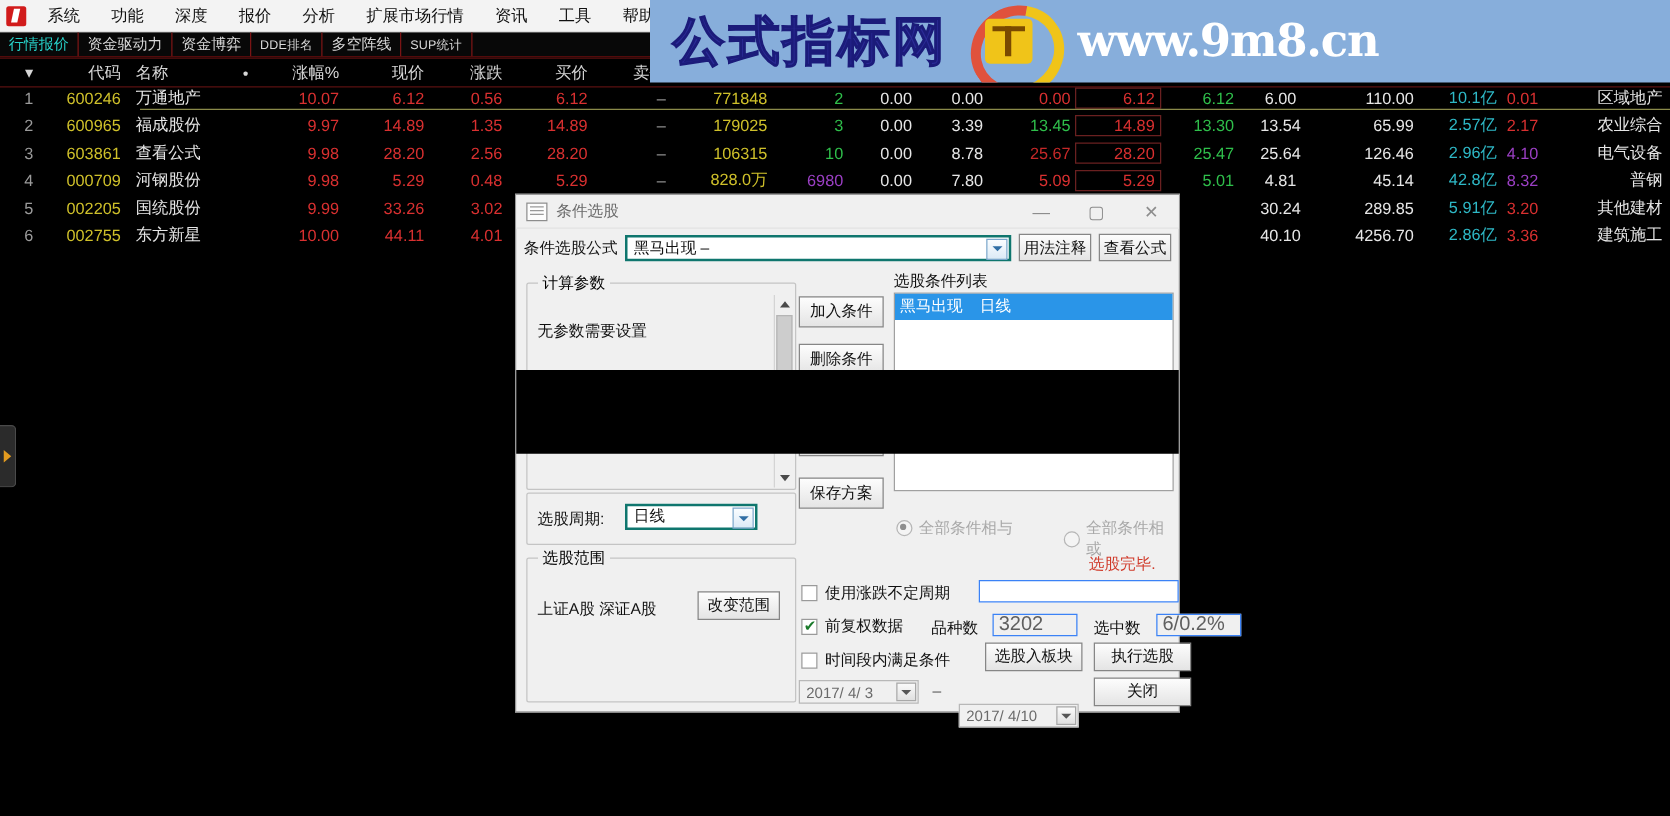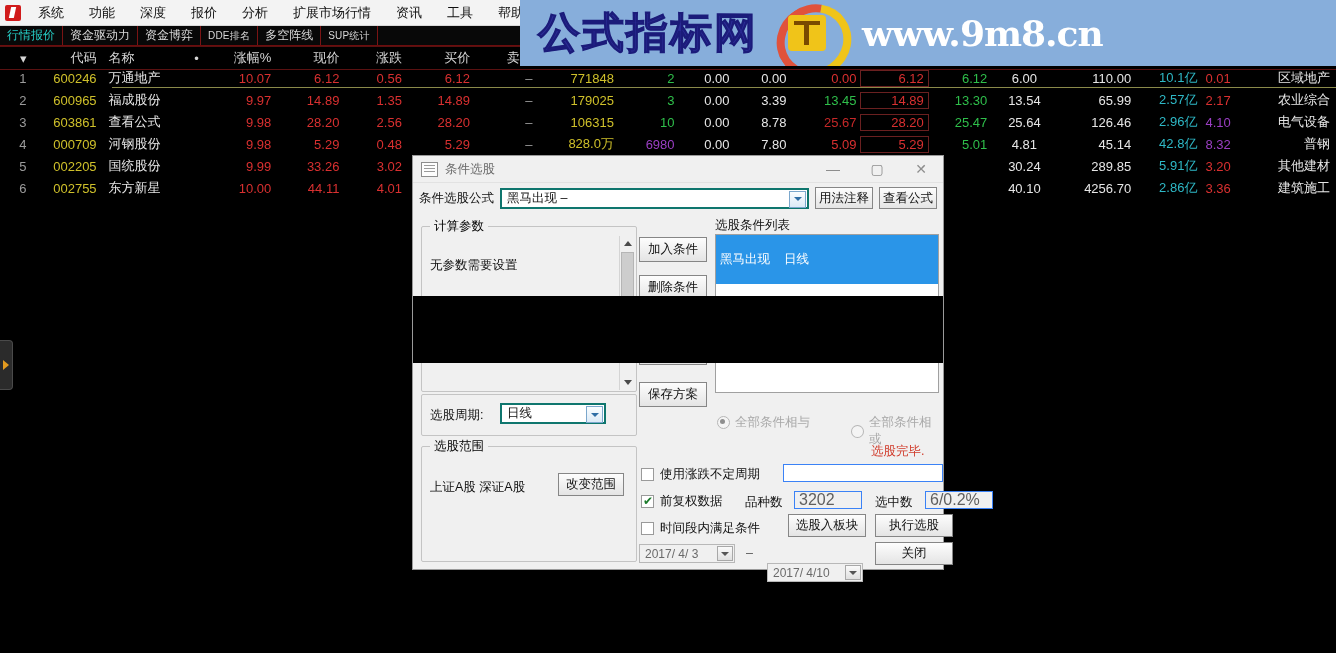--- a/index.html
+++ b/index.html
@@ -247,21 +247,21 @@
   .sc-btn { width:15px; height:15px; display:flex;align-items:center;justify-content:center;}
   .sc-up  { width:0;height:0;border-bottom:5px solid #4a4a4a;border-left:4px solid transparent;border-right:4px solid transparent;}
   .sc-dn  { width:0;height:0;border-top:5px solid #4a4a4a;border-left:4px solid transparent;border-right:4px solid transparent;}
   .sc-thumb { width:13px; background:#cdcdcd; border:1px solid #b5b5b5; box-sizing:border-box;}
 
   .listbox {
     position:absolute; background:#fff; border:1px solid #a0a0a0; box-sizing:border-box;
   }
   .li-sel {
     background:#2a95e8; color:#fff; font-size:12.5px;
-    padding:16px 4px; white-space:pre;
+    padding:2px 4px; white-space:pre;
   }
   .radio-row { position:absolute; display:flex; align-items:center; gap:5px; color:#a8a8a8; font-size:12.5px;}
   .radio {
     width:11px;height:11px;border-radius:50%;border:1px solid #b6b6b6;background:#f4f4f4;
     position:relative;
   }
   .radio.on::after{content:"";position:absolute;left:2px;top:2px;width:5px;height:5px;border-radius:50%;background:#8e8e8e;}
 
   .cbrow { position:absolute; display:flex; align-items:center; gap:6px; font-size:12.5px; }
   .cb { width:13px;height:13px;border:1px solid #9a9a9a;background:#fff;position:relative;box-sizing:border-box;}

